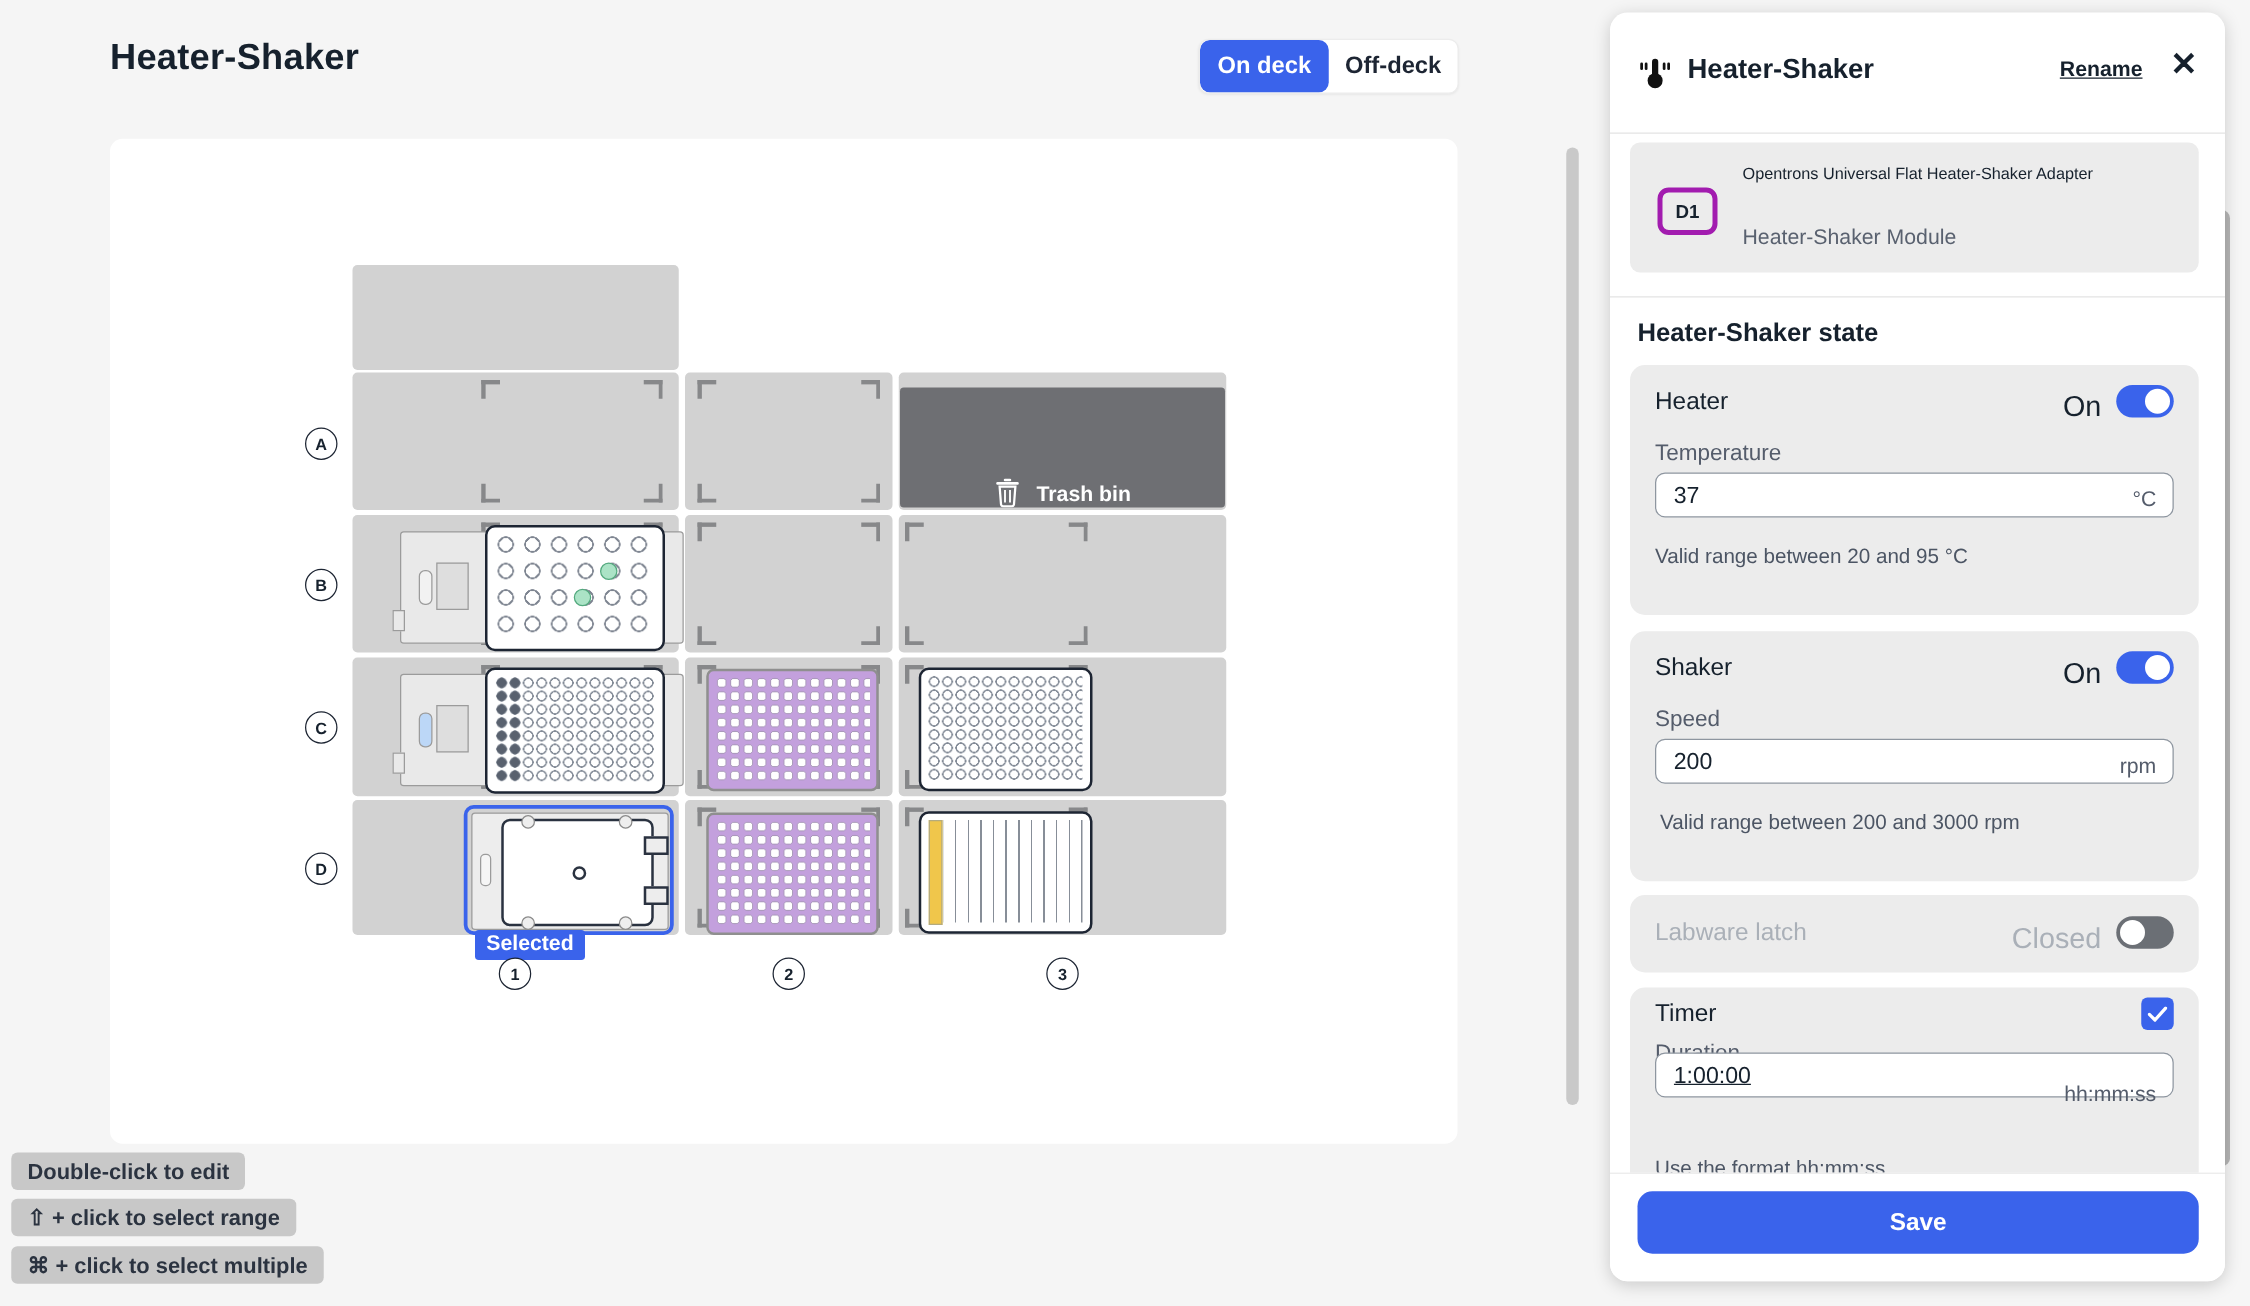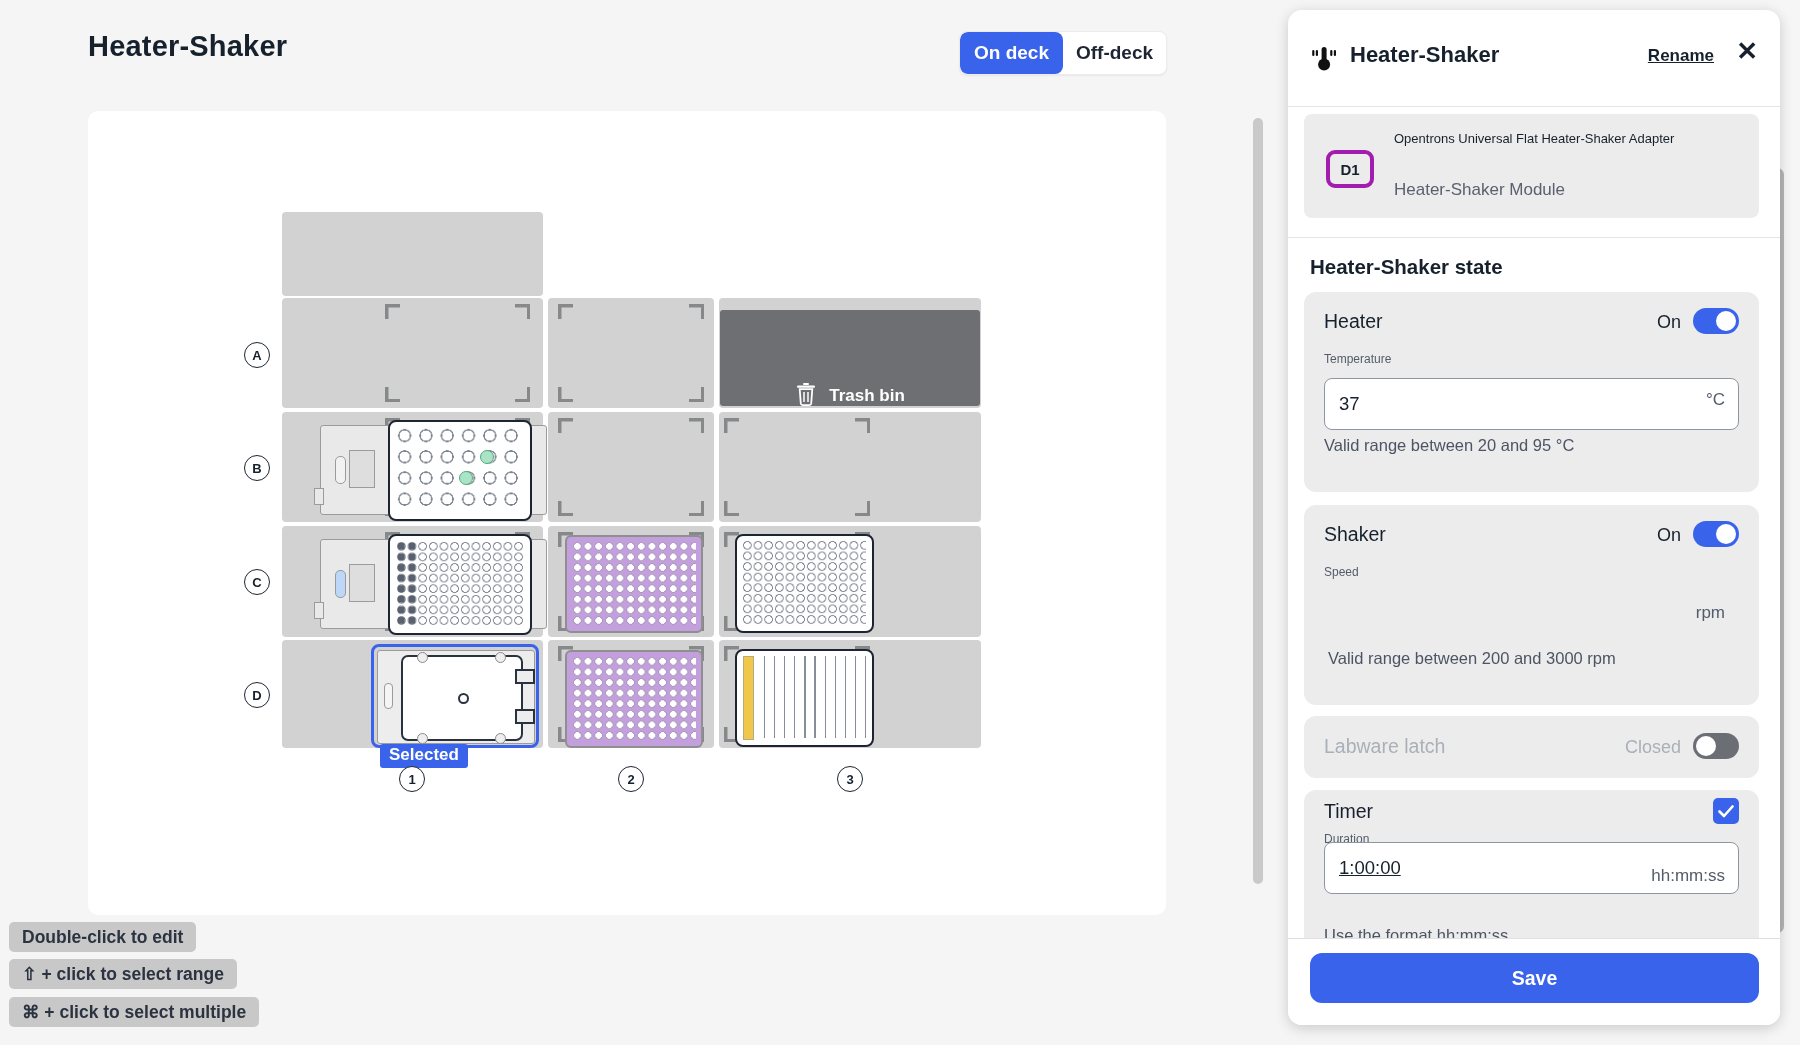--- a/index.html
+++ b/index.html
@@ -60,29 +60,29 @@
   .p-body{left:0;top:97px;width:100%;height:831px;overflow:hidden;}
   .gcard{background:#ececec;border-radius:12px;box-sizing:border-box;}
   .slot-badge{width:40px;height:30px;border:4px solid #a21caf;border-radius:9px;background:#ececec;
               display:flex;align-items:center;justify-content:center;font-size:15px;font-weight:700;}
   .lw-name{font-size:13px;line-height:23px;color:#16212d;}
   .lw-mod{font-size:17px;color:#59616f;}
   .divider{height:1px;background:#e4e4e4;}
   .h-state{font-size:20.5px;font-weight:700;}
   .row-label{font-size:19.5px;font-weight:400;color:#16212d;}
   .row-label.dis{color:#aab0b8;}
-  .on-lbl{font-size:18px;color:#16212d;}
+  .on-lbl{font-size:23px;color:#16212d;}
   .on-lbl.dis{color:#aab0b8;}
   .toggle{width:46px;height:26px;border-radius:13px;background:#3a63eb;cursor:pointer;}
   .toggle .knob{position:absolute;top:3px;width:20px;height:20px;border-radius:50%;background:#fff;}
   .toggle.on .knob{right:3px;}
   .toggle.disabled{background:#6b6f75;}
   .toggle.disabled .knob{left:3px;}
-  .f-label{font-size:12px;color:#545c6b;}
-  .t-input{box-sizing:border-box;width:415px;height:52px;background:#fff;border:1px solid #8e96a0;
+  .f-label{font-size:18px;color:#545c6b;}
+  .t-input{box-sizing:border-box;width:415px;height:36px;background:#fff;border:1px solid #8e96a0;
            border-radius:8px;font-family:"Liberation Sans",sans-serif;font-size:18.5px;color:#16212d;
            padding:0 70px 0 14px;outline:none;}
   .unit{font-size:17px;color:#545c6b;}
   .caption{font-size:16.5px;color:#4c5564;}
   .checkbox{width:26px;height:26px;background:#3a63eb;border-radius:5px;display:flex;align-items:center;
             justify-content:center;cursor:pointer;}
   .p-footer{left:0;top:928px;width:100%;height:87px;background:#fff;border-top:1px solid #e0e0e0;
             border-radius:0 0 14px 14px;box-sizing:border-box;}
   .save-btn{left:22px;top:14px;width:449px;height:50px;background:#3a63eb;color:#fff;border:none;
             border-radius:12px;font-family:"Liberation Sans",sans-serif;font-size:19.5px;font-weight:700;cursor:pointer;}
@@ -252,20 +252,21 @@
       <div class="abs caption" style="left:20px;top:144px;">Valid range between 20 and 95 °C</div>
     </div>
 
     <div class="abs gcard" style="left:16px;top:398px;width:455px;height:200px;">
       <div class="abs row-label" style="left:20px;top:18px;">Shaker</div>
       <div class="abs on-lbl" style="right:78px;top:20px;">On</div>
       <div class="abs toggle on" style="right:20px;top:16px;">
           <span class="knob"></span>
         </div>
       <div class="abs f-label" style="left:20px;top:60px;">Speed</div>
+      <input class="abs t-input" style="left: 20px; top: 86px;" readonly="" value="200">
       <div class="abs unit" style="right:34px;top:98px;">rpm</div>
       <div class="abs caption" style="left:24px;top:144px;">Valid range between 200 and 3000 rpm</div>
     </div>
 
     <div class="abs gcard" style="left:16px;top:609px;width:455px;height:62px;">
       <div class="abs row-label dis" style="left:20px;top:19px;">Labware latch</div>
       <div class="abs on-lbl dis" style="right:78px;top:21px;">Closed</div>
       <div class="abs toggle disabled" style="right:20px;top:17px;">
           <span class="knob"></span>
         </div>

